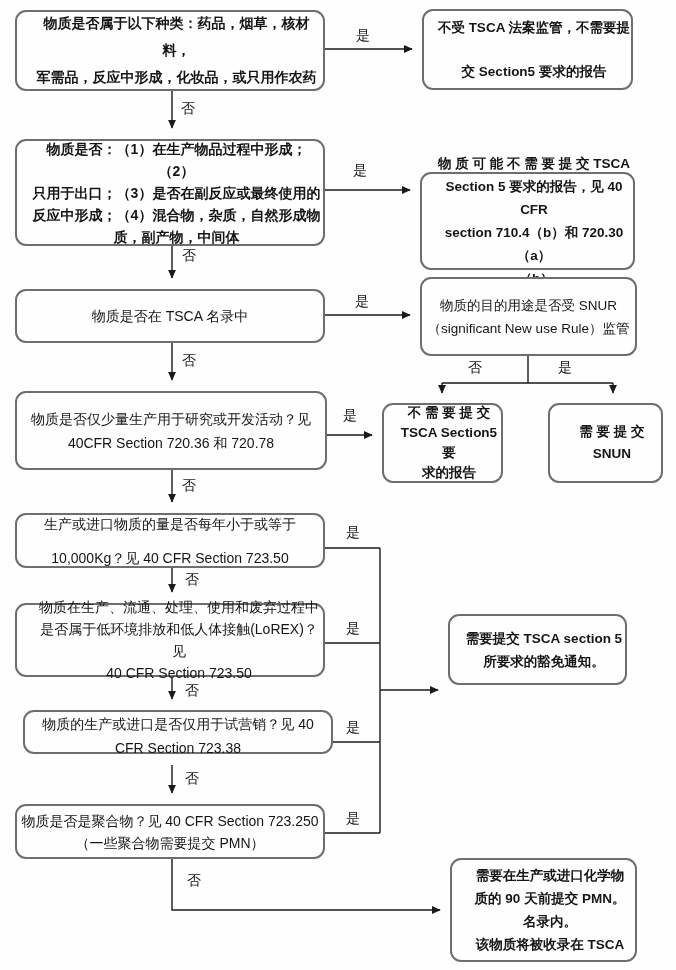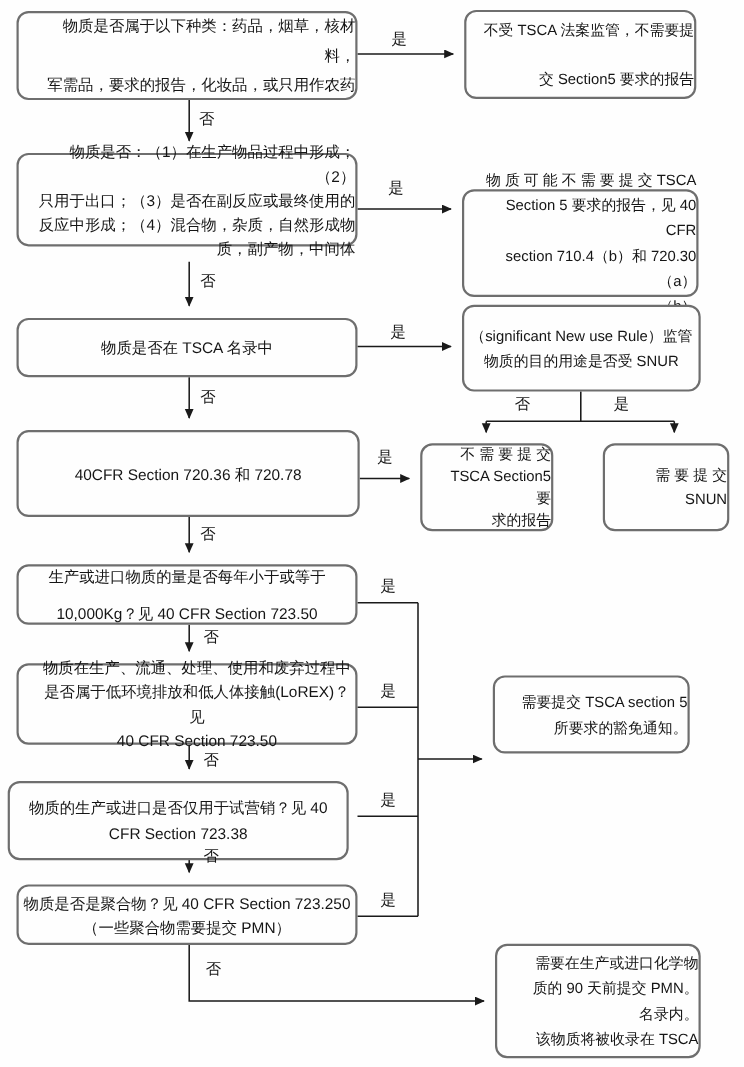--- a/index.html
+++ b/index.html
@@ -10,21 +10,21 @@
   }
   #wires{position:absolute;left:0;top:0;z-index:1;}
   .box{
     position:absolute;z-index:2;background:#fefefe;
     border:2px solid #6e6e6e;border-radius:11px;
     display:flex;flex-direction:column;justify-content:center;
     box-sizing:border-box;font-size:14px;
   }
   .box .ln{width:100%;}
   .c{text-align:center;}
-  .l{text-align:right;padding-left:13px;}
+  .l{text-align:center;padding-left:13px;font-weight:bold;}
   .lh27 .ln{line-height:27px;}
   .lh24 .ln{line-height:24px;}
   .lh23 .ln{line-height:23px;}
   .lh22 .ln{line-height:22px;}
   .lh20 .ln{line-height:20px;}
   .rt{font-size:13.5px;}
   .lbl{
     position:absolute;z-index:3;font-size:14px;line-height:16px;
     background:transparent;color:#151515;
   }
@@ -60,50 +60,51 @@
       <path d="M172,765 V793" marker-end="url(#ah)"></path>
       <path d="M325,833 H380"></path>
       <path d="M380,548 V833"></path>
       <path d="M380,690 H438" marker-end="url(#ah)"></path>
       <path d="M172,859 V910 H440" marker-end="url(#ah)"></path>
     </g>
   </svg>
 
   <div class="box l lh27" style="left:15px;top:10px;width:310px;height:81px;">
     <div class="ln">物质是否属于以下种类：药品，烟草，核材料，</div>
-    <div class="ln">军需品，要求的报告，化妆品，或只用作农药</div>
+    <div class="ln">军需品，反应中形成，化妆品，或只用作农药</div>
   </div>
 
-  <div class="box l lh22" style="left:15px;top:139px;width:310px;height:85px;">
+  <div class="box l lh22" style="left:15px;top:139px;width:310px;height:107px;">
     <div class="ln">物质是否：（1）在生产物品过程中形成；（2）</div>
     <div class="ln">只用于出口；（3）是否在副反应或最终使用的</div>
     <div class="ln">反应中形成；（4）混合物，杂质，自然形成物</div>
     <div class="ln">质，副产物，中间体</div>
   </div>
 
   <div class="box c lh22" style="left:15px;top:289px;width:310px;height:54px;">
     <div class="ln">物质是否在 TSCA 名录中</div>
   </div>
 
   <div class="box c lh24" style="left:15px;top:391px;width:312px;height:79px;">
+    <div class="ln">物质是否仅少量生产用于研究或开发活动？见</div>
     <div class="ln">40CFR Section 720.36 和 720.78</div>
   </div>
 
   <div class="box c lh22" style="left:15px;top:513px;width:310px;height:55px;gap:12px;">
     <div class="ln">生产或进口物质的量是否每年小于或等于</div>
     <div class="ln">10,000Kg？见 40 CFR Section 723.50</div>
   </div>
 
   <div class="box c lh22" style="left:15px;top:603px;width:310px;height:74px;padding-left:18px;">
     <div class="ln">物质在生产、流通、处理、使用和废弃过程中</div>
     <div class="ln">是否属于低环境排放和低人体接触(LoREX)？见</div>
     <div class="ln">40 CFR Section 723.50</div>
   </div>
 
-  <div class="box c lh24" style="left:7px;top:710px;width:310px;height:72px;">
+  <div class="box c lh24" style="left:23px;top:710px;width:310px;height:44px;justify-content:space-between;">
     <div class="ln">物质的生产或进口是否仅用于试营销？见 40</div>
     <div class="ln">CFR Section 723.38</div>
   </div>
 
   <div class="box c lh22" style="left:15px;top:804px;width:310px;height:55px;">
     <div class="ln">物质是否是聚合物？见 40 CFR Section 723.250</div>
     <div class="ln">（一些聚合物需要提交 PMN）</div>
   </div>
 
   <div class="box l lh24 rt" style="left:422px;top:9px;width:211px;height:81px;gap:20px;">
@@ -112,22 +113,22 @@
   </div>
 
   <div class="box l lh23 rt" style="left:420px;top:140px;width:215px;height:98px;margin-top:32px;">
     <div class="ln">物 质 可 能 不 需 要 提 交  TSCA</div>
     <div class="ln">Section 5 要求的报告，见 40 CFR</div>
     <div class="ln">section 710.4（b）和 720.30（a）</div>
     <div class="ln">-（h）</div>
   </div>
 
   <div class="box c lh23 rt" style="left:420px;top:277px;width:217px;height:79px;">
+    <div class="ln">物质的目的用途是否受  SNUR</div>
     <div class="ln">（significant New use Rule）监管</div>
-    <div class="ln">物质的目的用途是否受  SNUR</div>
   </div>
 
   <div class="box l lh20 rt" style="left:382px;top:403px;width:121px;height:80px;">
     <div class="ln">不 需 要 提 交</div>
     <div class="ln">TSCA Section5 要</div>
     <div class="ln">求的报告</div>
   </div>
 
   <div class="box l lh22 rt" style="left:548px;top:403px;width:115px;height:80px;">
     <div class="ln">需 要 提 交</div>

